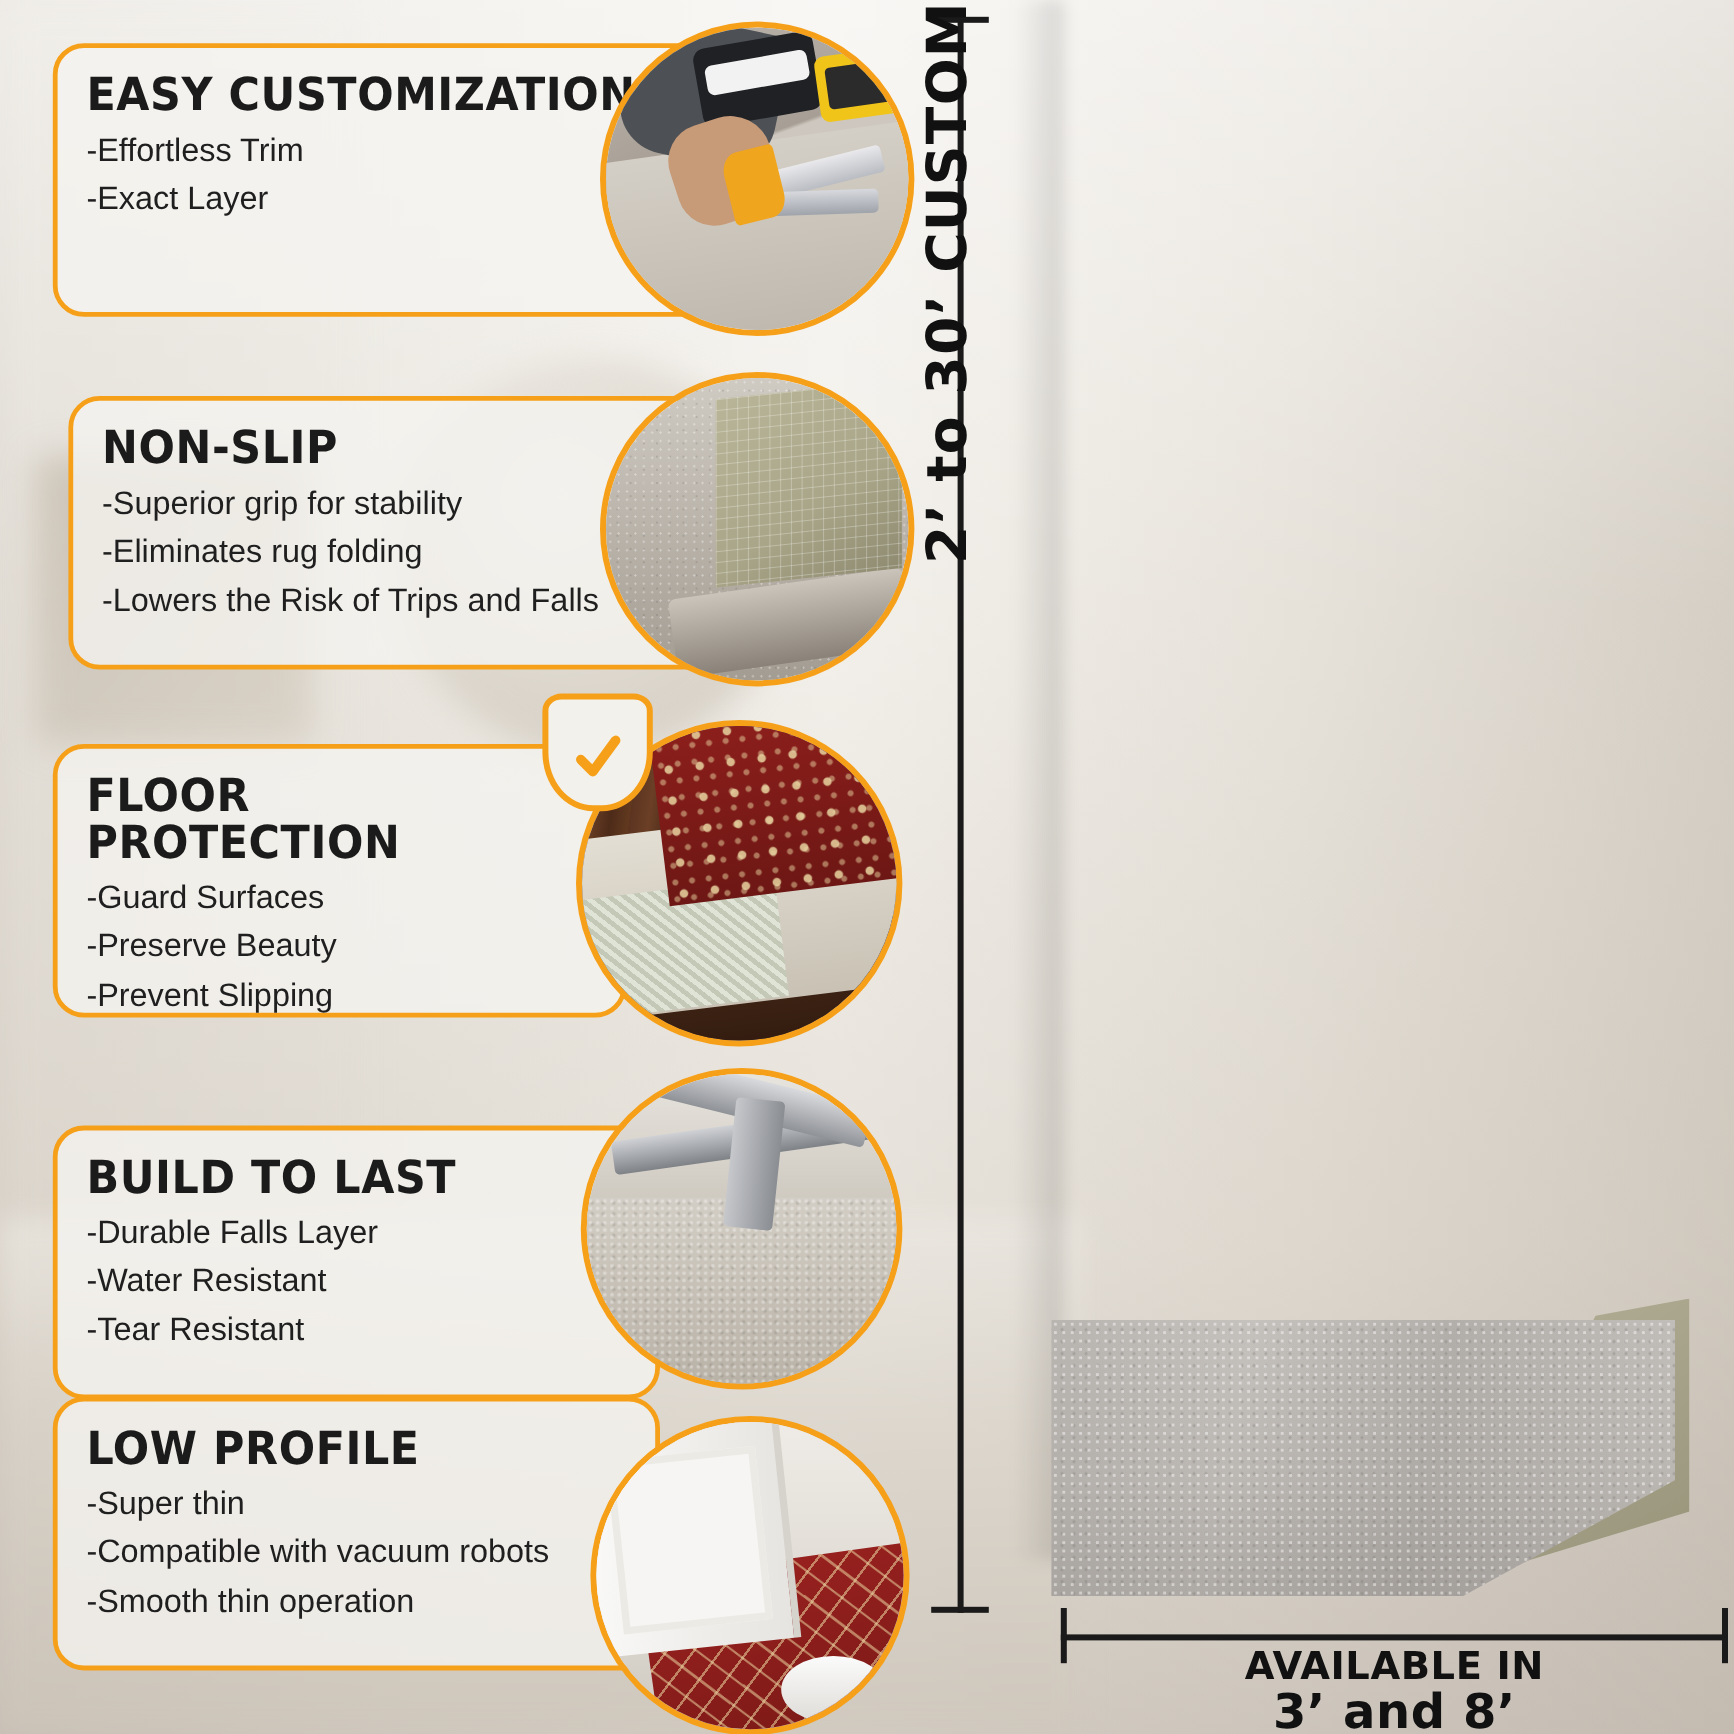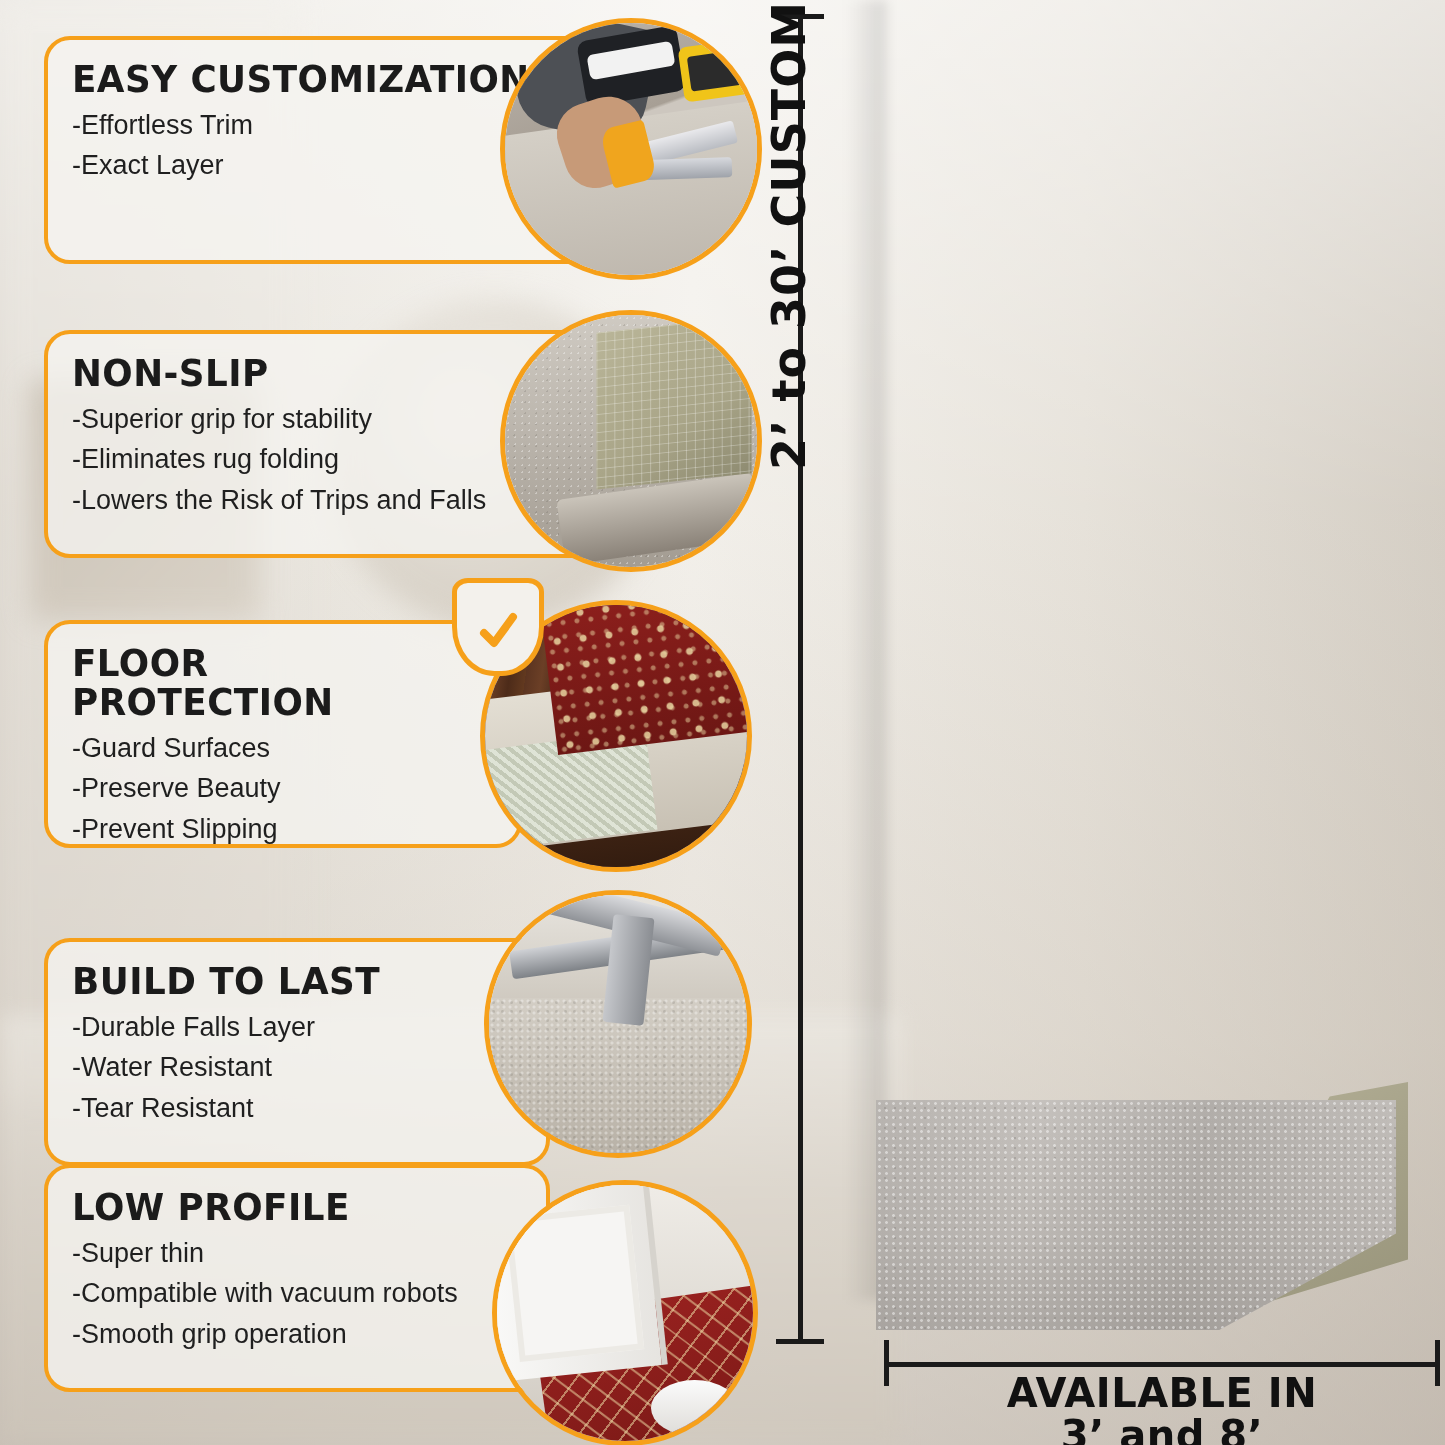--- a/index.html
+++ b/index.html
@@ -78,21 +78,21 @@
   .card li {
     font-size: 27px;
     line-height: 1.5;
     color: #1f1f1f;
     font-family: "Liberation Sans", sans-serif;
     white-space: nowrap;
   }
 
   
   #card-0 { top: 36px;   width: 620px; height: 228px; }
-  #card-1 { top: 330px;  width: 556px; height: 228px; }
+  #card-1 { top: 330px;  width: 556px; height: 228px; margin-left: 13px; }
   #card-2 { top: 620px;  width: 478px; height: 228px; }
   #card-3 { top: 938px;  width: 506px; height: 228px; }
   #card-4 { top: 1164px; width: 506px; height: 228px; }
 
   
   .photo {
     position: absolute;
     border-radius: 50%;
     border: 5px solid #F6A01A;
     box-sizing: border-box;
@@ -214,21 +214,21 @@
 
   .hlabel {
     position: absolute;
     left: 884px; top: 1372px;
     width: 556px;
     text-align: center;
     font-family: "DejaVu Sans", sans-serif;
     font-weight: bold;
     color: #111;
   }
-  .hlabel .l1 { font-size: 40px; letter-spacing: .5px; line-height: 1.05; }
+  .hlabel .l1 { font-size: 32px; letter-spacing: .5px; line-height: 1.05; }
   .hlabel .l2 { font-size: 40px; letter-spacing: .5px; line-height: 1.05; }
 </style>
 </head>
 <body>
 
 <div id="stage">
 
   <div class="bg">
     <div class="bg-blur-shape bg-wall-left"></div>
     <div class="bg-blur-shape bg-frame"></div>
@@ -269,21 +269,21 @@
       <li>-Water Resistant</li>
       <li>-Tear Resistant</li>
     </ul>
   </div>
 
   <div class="card" id="card-4">
     <h2>LOW PROFILE</h2>
     <ul>
       <li>-Super thin</li>
       <li>-Compatible with vacuum robots</li>
-      <li>-Smooth grip operation</li>
+      <li>-Smooth thin operation</li>
     </ul>
   </div>
 
   <div class="photo" id="photo-0">
     <div class="ph-inner">
       <div class="p0-bgfloor"></div>
       <div class="p0-pad"></div>
       <div class="p0-arm"></div>
       <div class="p0-shoe"></div>
       <div class="p0-shoe2"></div>

